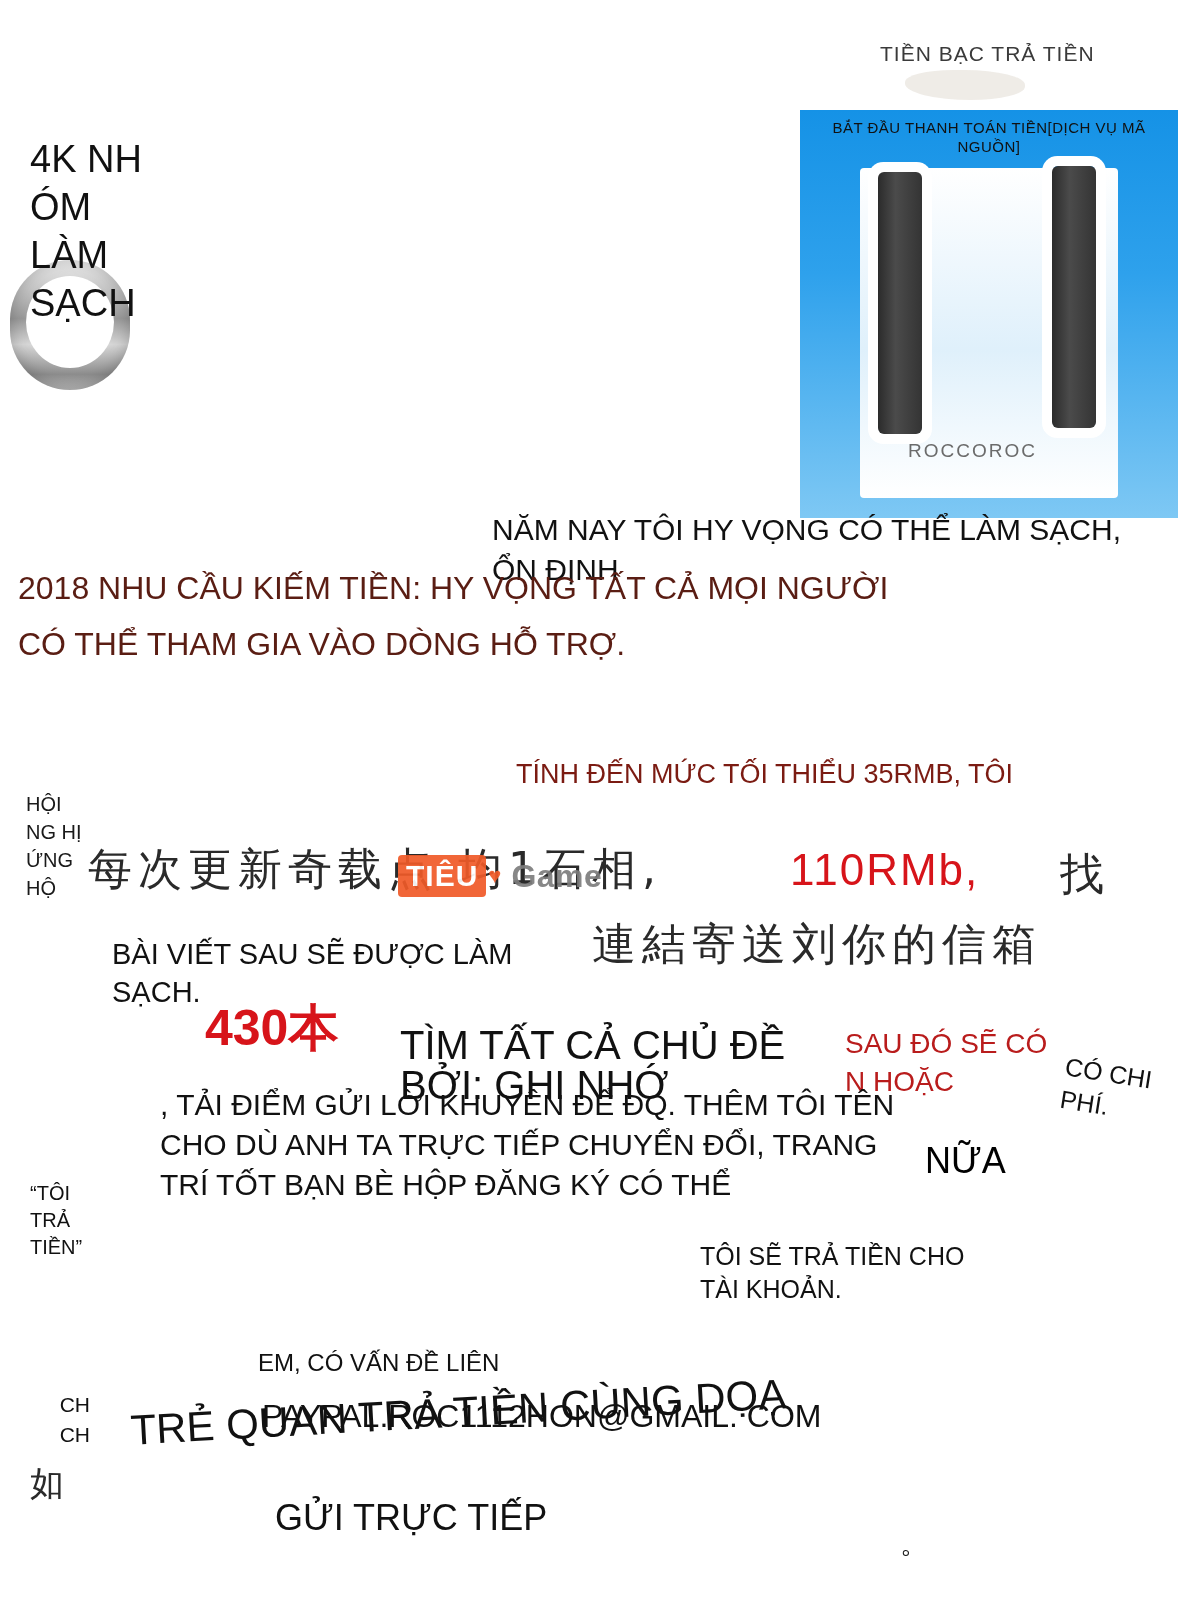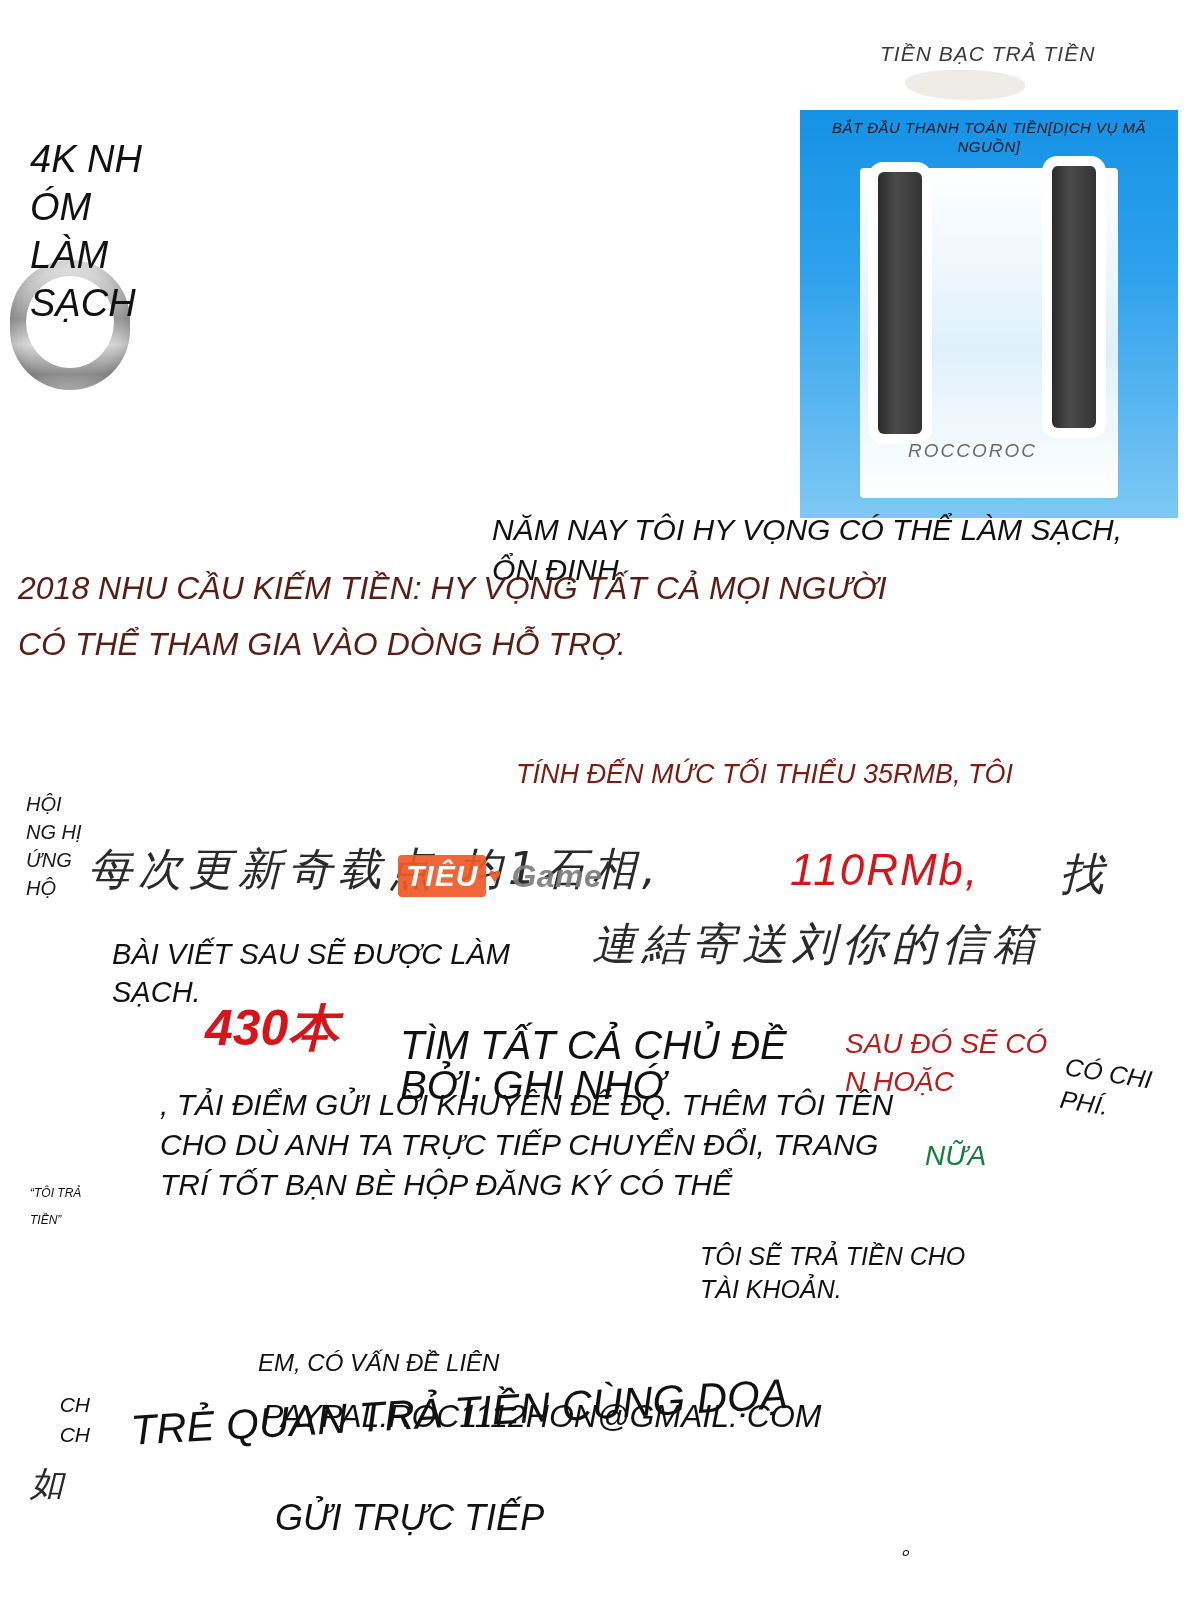--- a/index.html
+++ b/index.html
@@ -13,21 +13,20 @@
     position: relative;
     overflow: hidden;
     font-family: "Liberation Sans", sans-serif;
     color: #1a1a1a;
   }
   .page {
     position: relative;
     width: 1200px;
     height: 1593px;
     background: #ffffff;
-    font-style: italic;
   }
   .abs { position: absolute; }
 
   
   .top-caption {
     left: 880px; top: 42px;
     font-size: 21px;
     letter-spacing: 1px;
     color: #3a3a3a;
     white-space: nowrap;
@@ -223,26 +222,26 @@
   }
   .t-taidiem {
     left: 160px; top: 1085px;
     font-size: 30px;
     line-height: 40px;
     color: #111;
     width: 760px;
   }
   .t-nua {
     left: 925px; top: 1140px;
-    font-size: 28px;
-    color: #15803d;
+    font-size: 36px;
+    color: #000000;
   }
   .t-toitra {
     left: 30px; top: 1180px;
-    font-size: 12px;
+    font-size: 20px;
     line-height: 27px;
     color: #111;
     width: 75px;
   }
   .t-toise {
     left: 700px; top: 1240px;
     font-size: 25px;
     line-height: 33px;
     color: #111;
     width: 300px;

